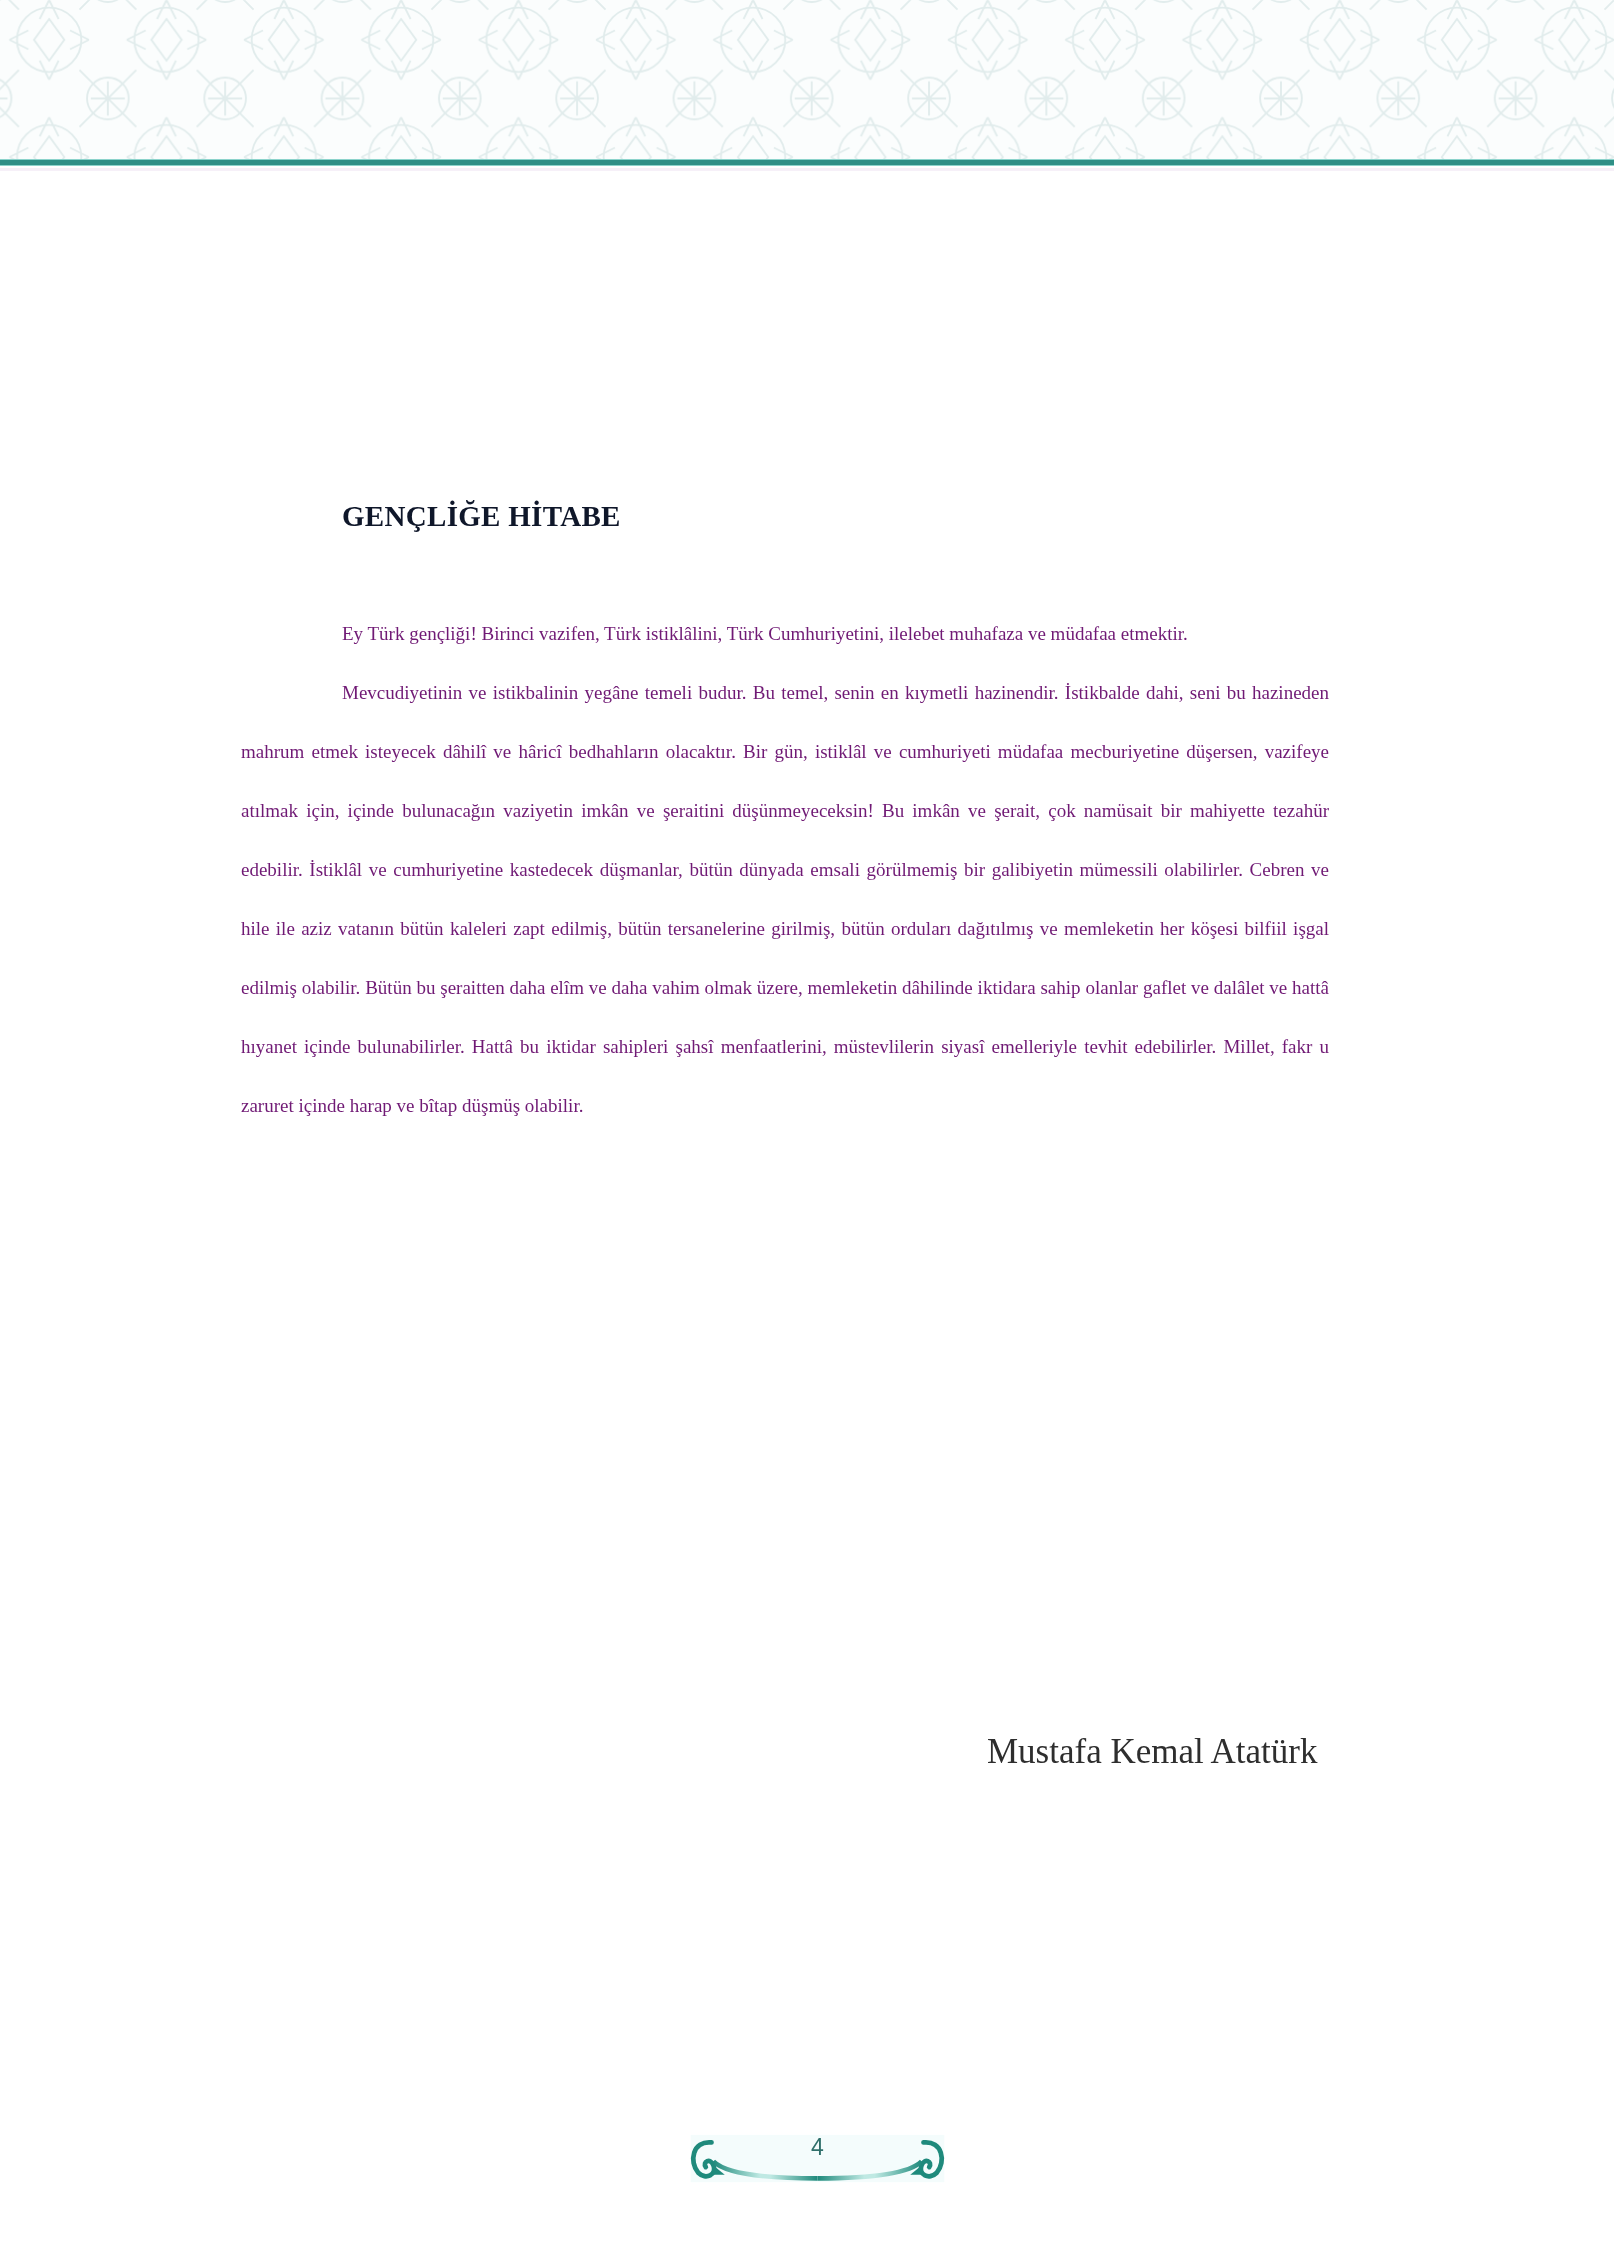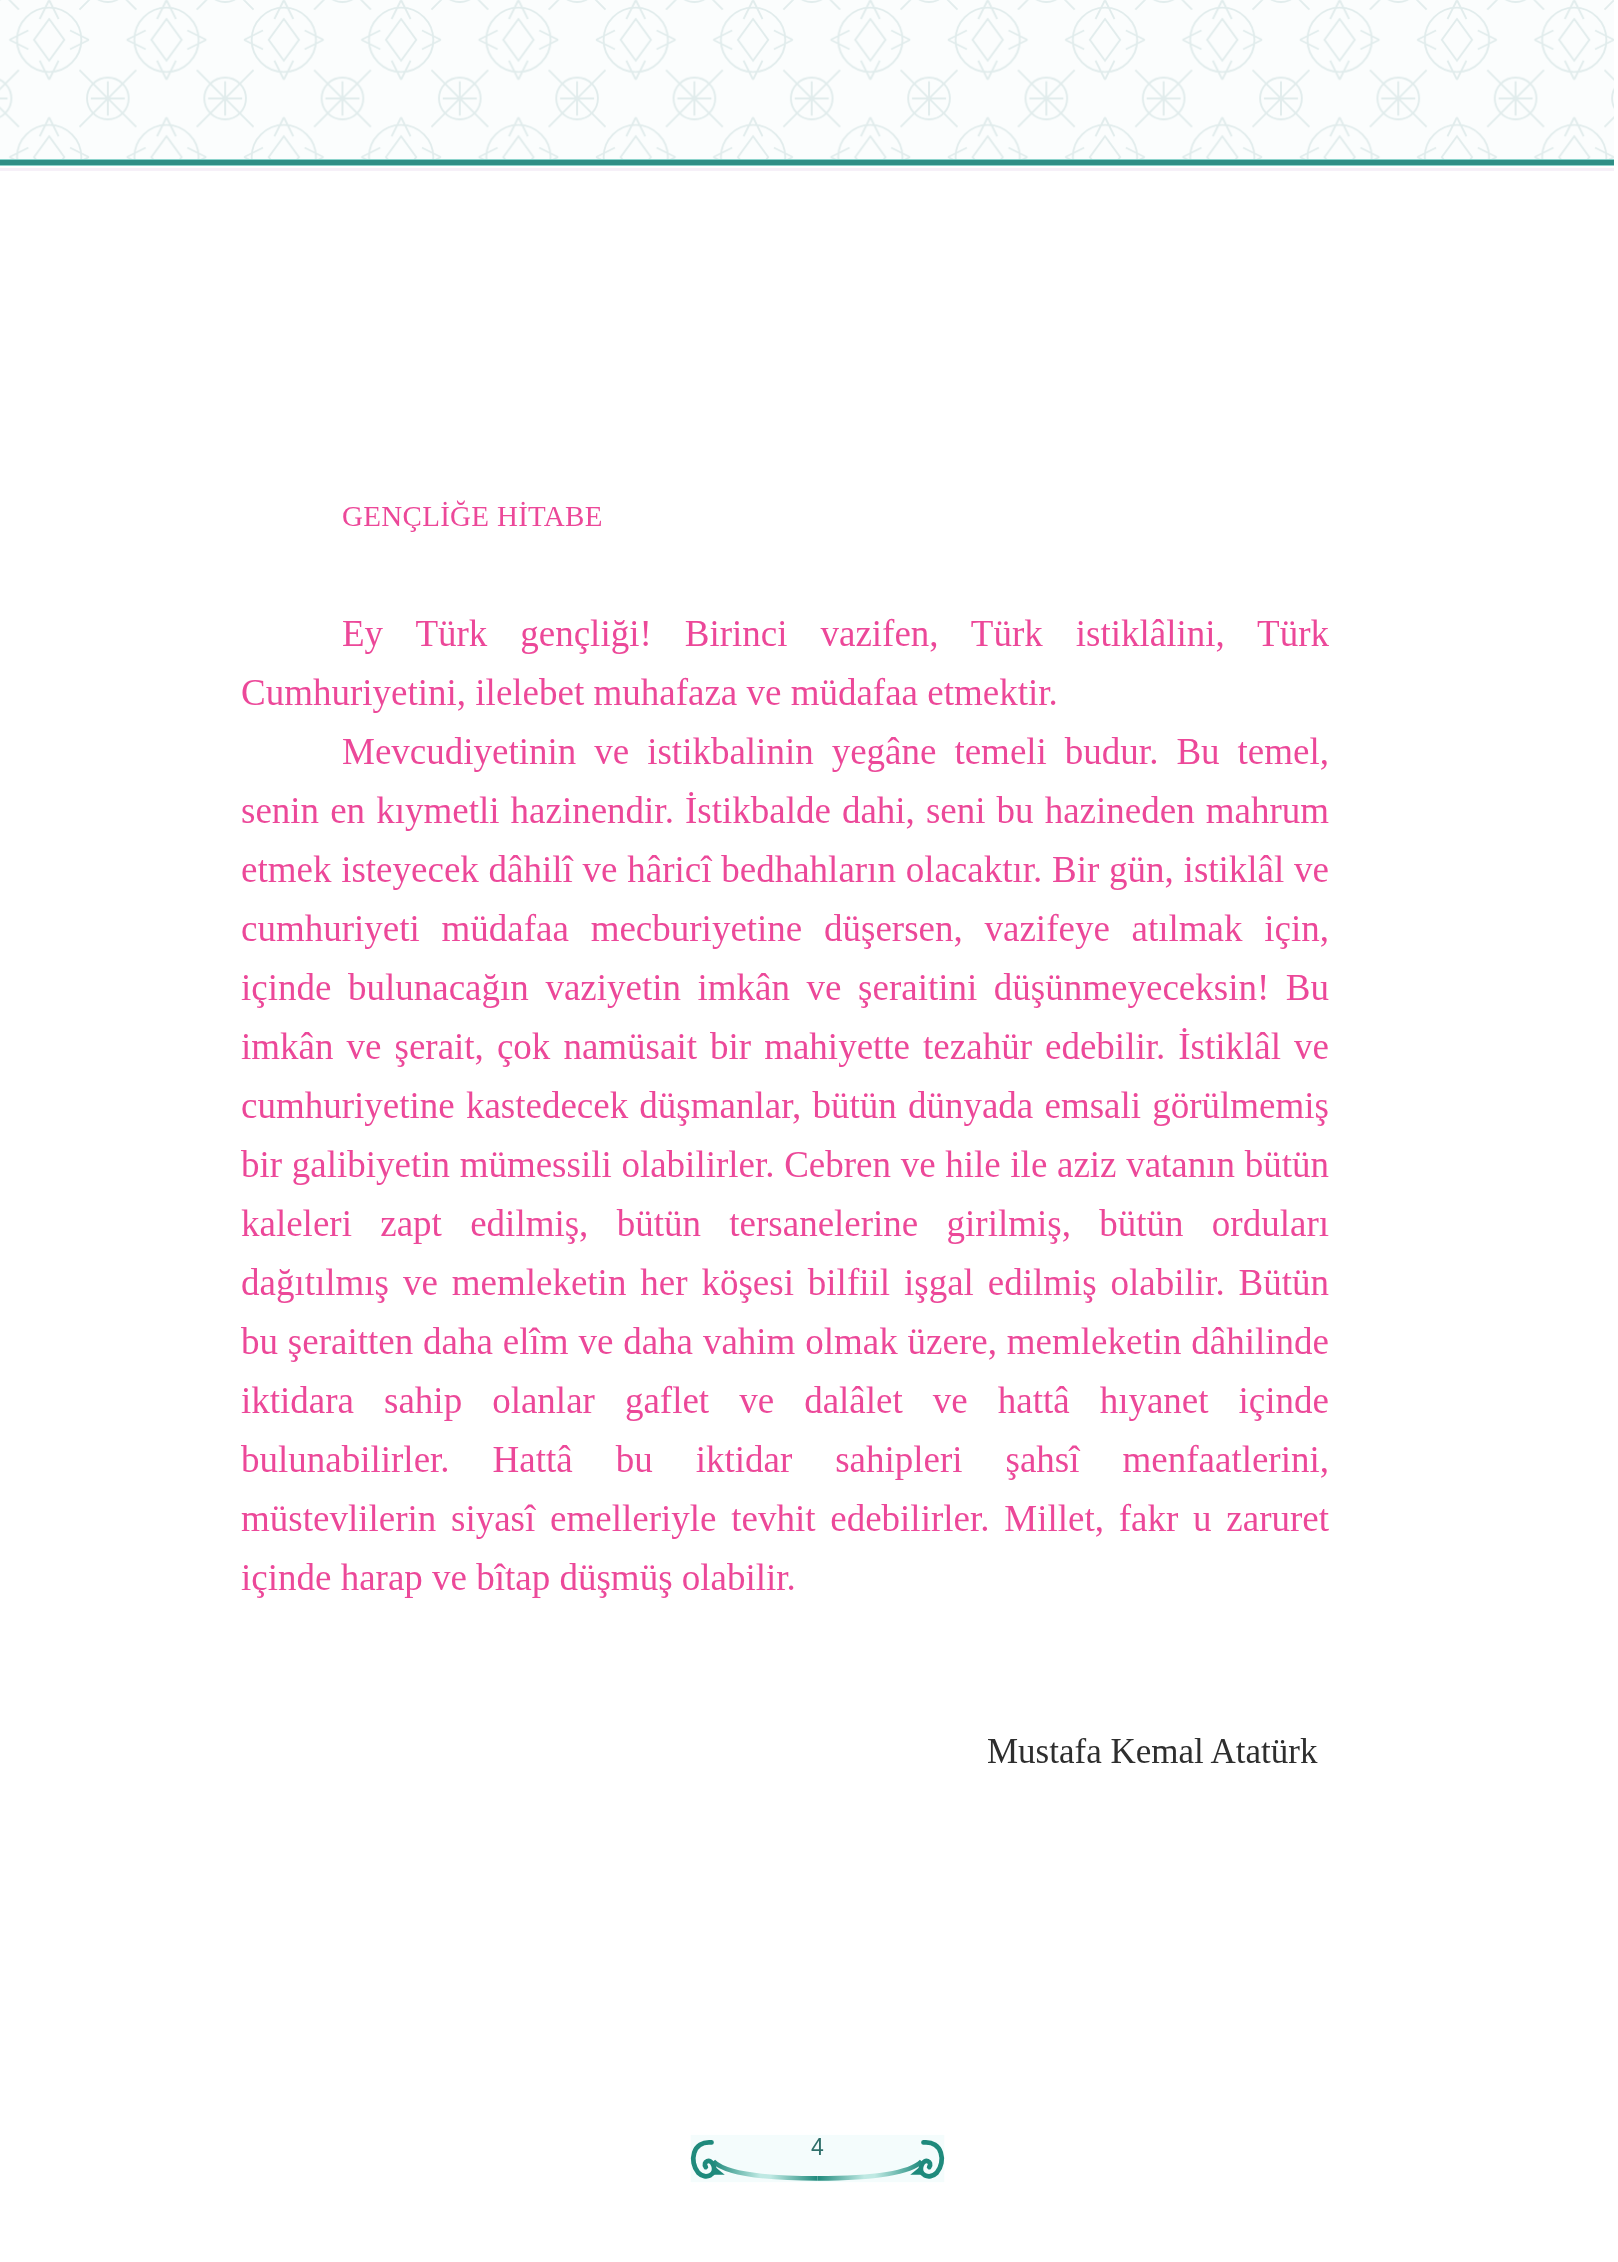--- a/index.html
+++ b/index.html
@@ -51,30 +51,30 @@
       position: absolute;
       left: 241px;
       top: 490px;
       width: 1088px;
     }
     .title {
       font-size: 29px;
       line-height: 53px;
       margin: 0 0 61px 101px;
       letter-spacing: 0.3px;
-      font-weight: normal;
-      color: #ec4899;
+      font-weight: bold;
+      color: #0f172a;
     }
     .para {
-      font-size: 37px;
+      font-size: 19px;
       line-height: 59px;
       text-align: justify;
       text-indent: 101px;
       margin: 0;
-      color: #ec4899;
+      color: #701a75;
     }
     .signature {
       position: absolute;
       left: 987px;
       top: 1728px;
       font-size: 35px;
       line-height: 47px;
       color: #2e2e2e;
       white-space: nowrap;
     }

